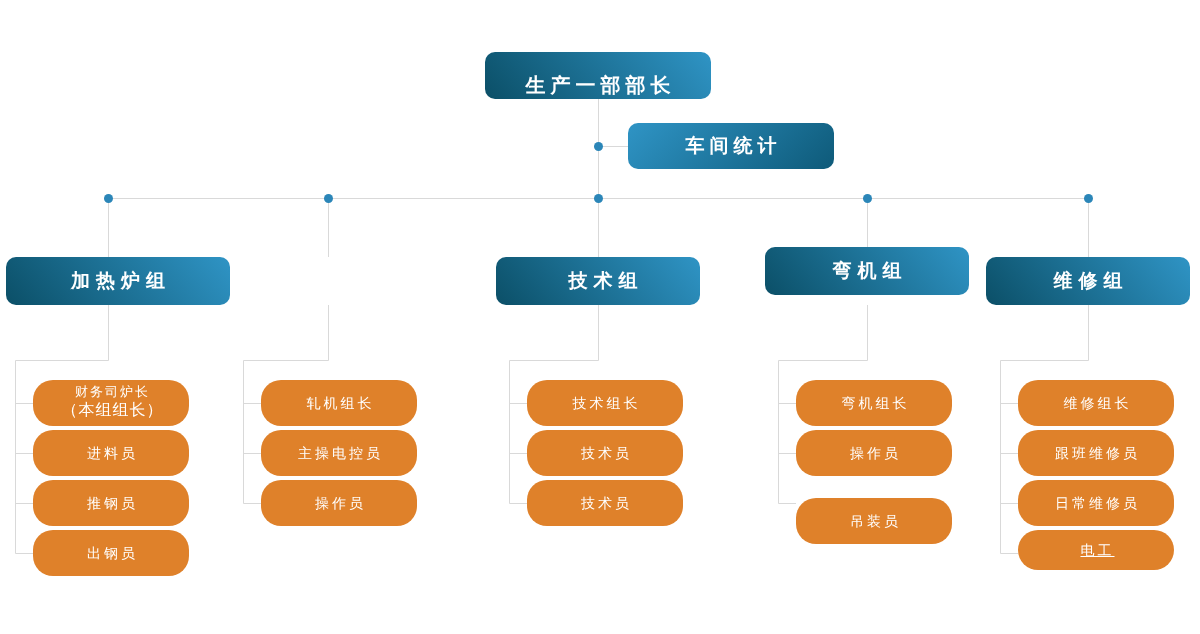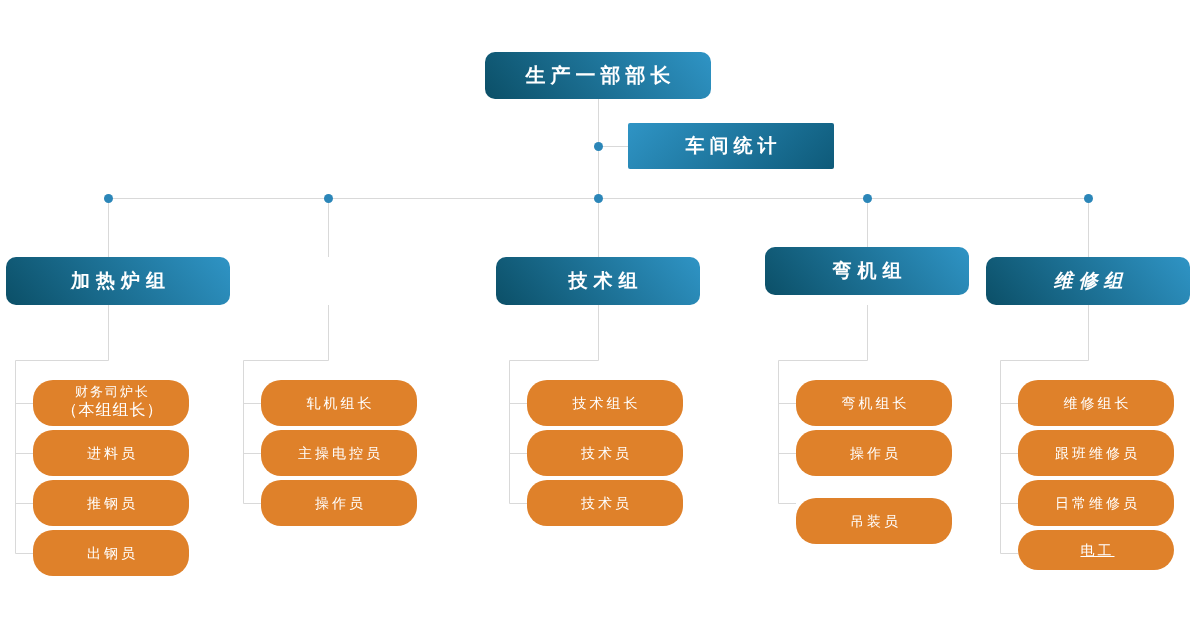--- a/index.html
+++ b/index.html
@@ -31,27 +31,28 @@
     color: #ffffff;
     white-space: nowrap;
   }
   .blue {
     background: linear-gradient(50deg, #0b4f67 0%, #2f94c5 100%);
     border-radius: 10px;
     font-weight: bold;
   }
   .blue-rev {
     background: linear-gradient(135deg, #2f94c5 0%, #0e5a79 100%);
-    border-radius: 2px;
+    border-radius: 10px;
     font-weight: bold;
   }
   .root-node {
     font-size: 20px;
     letter-spacing: 5px;
     padding-left: 5px;
+    justify-content: flex-end;
   }
   .stats-node {
     font-size: 19px;
     letter-spacing: 5px;
     padding-left: 5px;
   }
   .group-node {
     font-size: 19px;
     letter-spacing: 6px;
     padding-left: 6px;
@@ -149,21 +150,21 @@
 
   <div class="node blue group-node" style="left:6px;top:257px;width:224px;height:48px;">
     <span>加热炉组</span>
   </div>
   <div class="node blue group-node" style="left:496px;top:257px;width:204px;height:48px;padding-left:16px;">
     <span>技术组</span>
   </div>
   <div class="node blue group-node" style="left:765px;top:247px;width:204px;height:48px;">
     <span>弯机组</span>
   </div>
-  <div class="node blue group-node" style="left:986px;top:257px;width:204px;height:48px;font-style:italic;">
+  <div class="node blue group-node" style="left:986px;top:257px;width:204px;height:48px;">
     <span>维修组</span>
   </div>
 
   <div class="node child" style="left:33px;top:380px;width:156px;height:46px;">
     <span class="l1">财务司炉长</span>
     <span class="l2">（本组组长）</span>
   </div>
   <div class="node child" style="left:33px;top:430px;width:156px;height:46px;">
     <span>进料员</span>
   </div>

